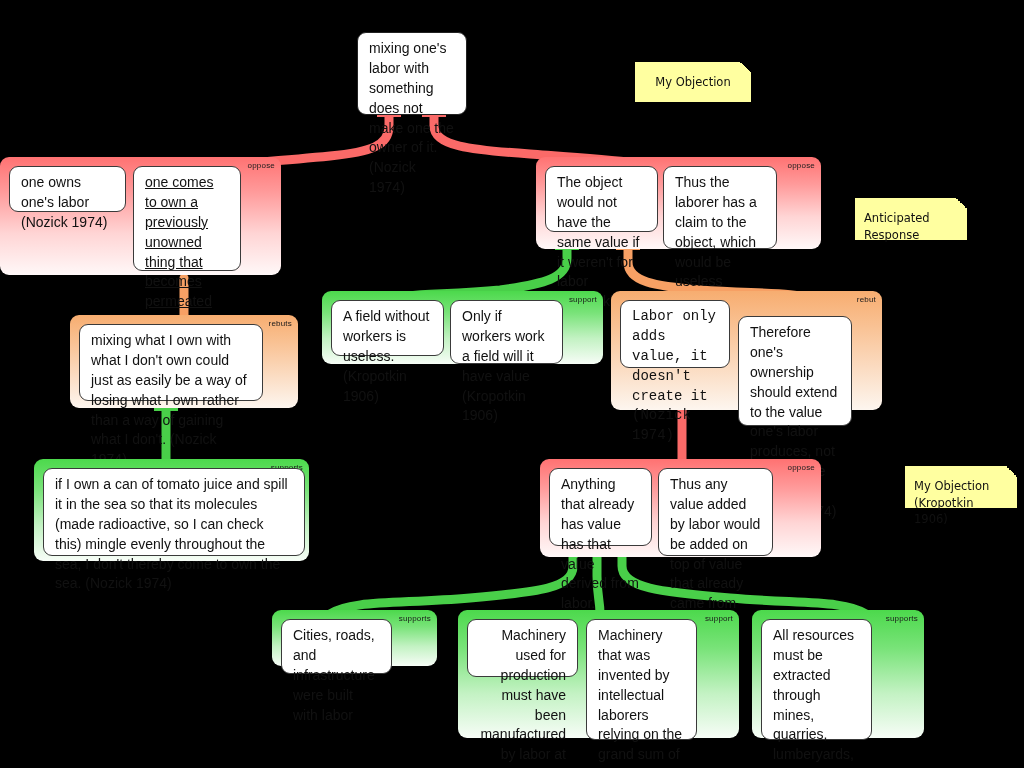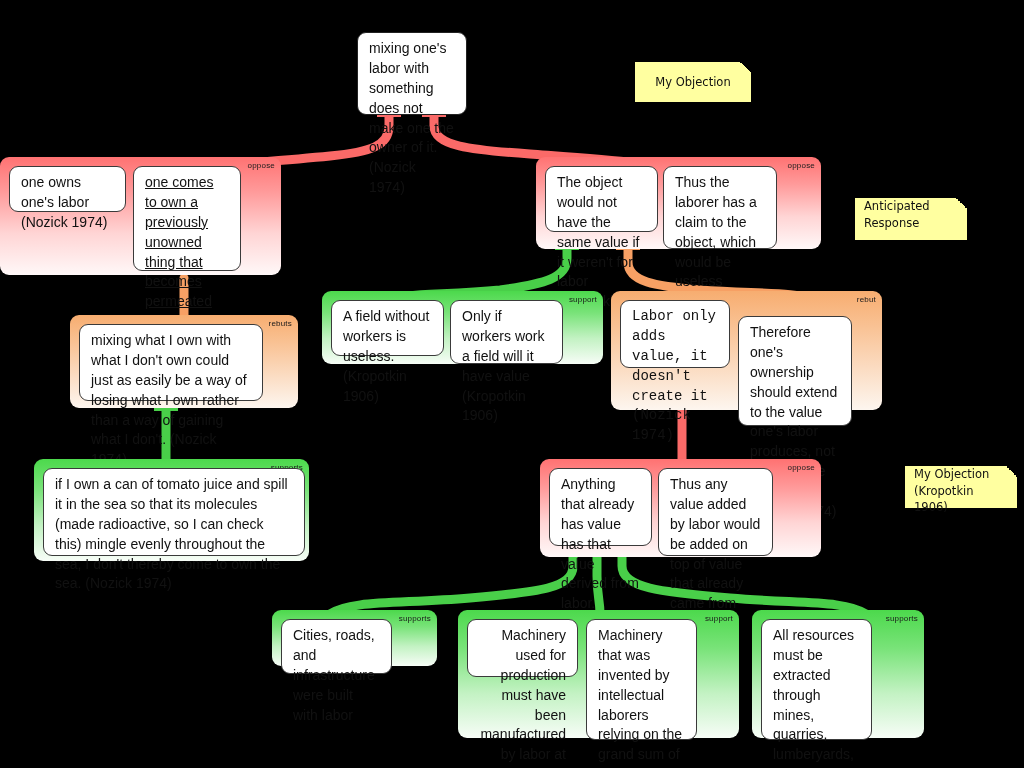--- a/index.html
+++ b/index.html
@@ -23,21 +23,21 @@
   
   .card{
     position:absolute;background:#fff;border:1px solid #3a3a3a;border-radius:9px;
     box-sizing:border-box;padding:6px 11px;font-size:14px;line-height:1.42;color:#111;
   }
   .card.root{border-color:#222;}
 
   
   .note{
     position:absolute;background:#ffffa0;box-sizing:border-box;
-    padding:0 9px;font-size:11.5px;line-height:1.45;color:#111;
+    padding:12px 9px;font-size:11.5px;line-height:1.45;color:#111;
     font-family:"DejaVu Sans",sans-serif;
   }
   .note .fold{
     position:absolute;top:0;right:0;width:11px;height:11px;
     background:linear-gradient(225deg,#000 0 50%,#ffffa0 50% 100%);
   }
   .note-text{white-space:pre-line;position:relative;}
 </style>
 </head>
 <body>

